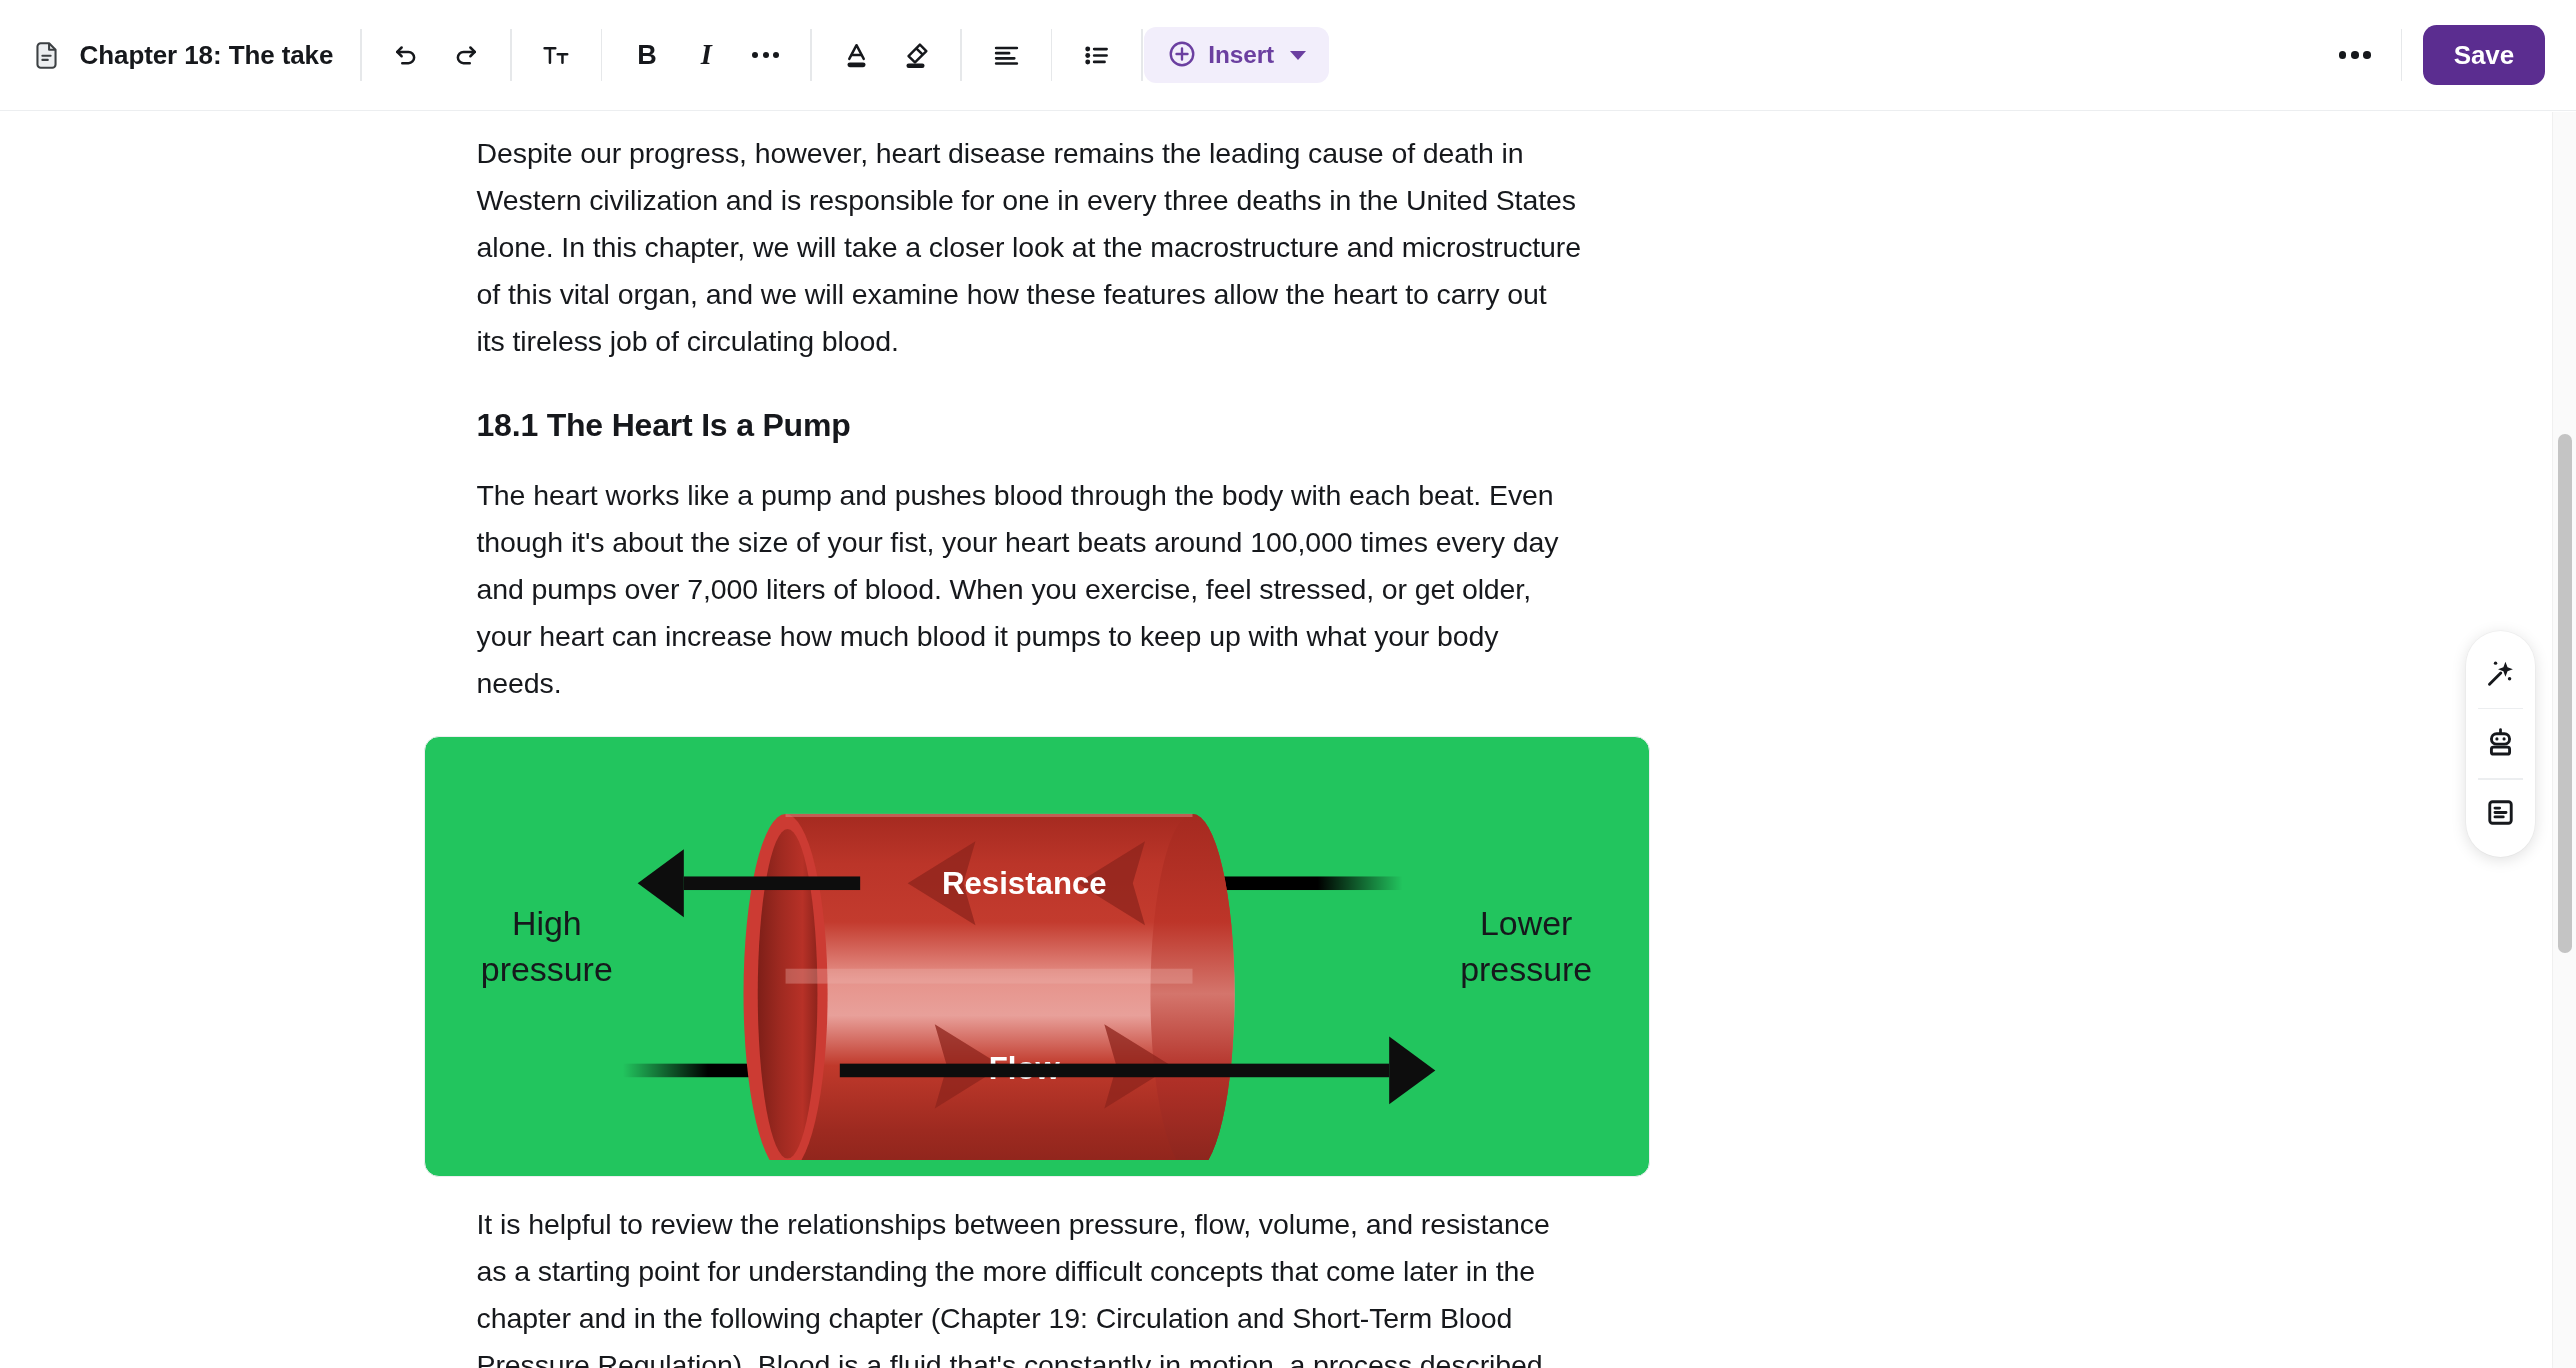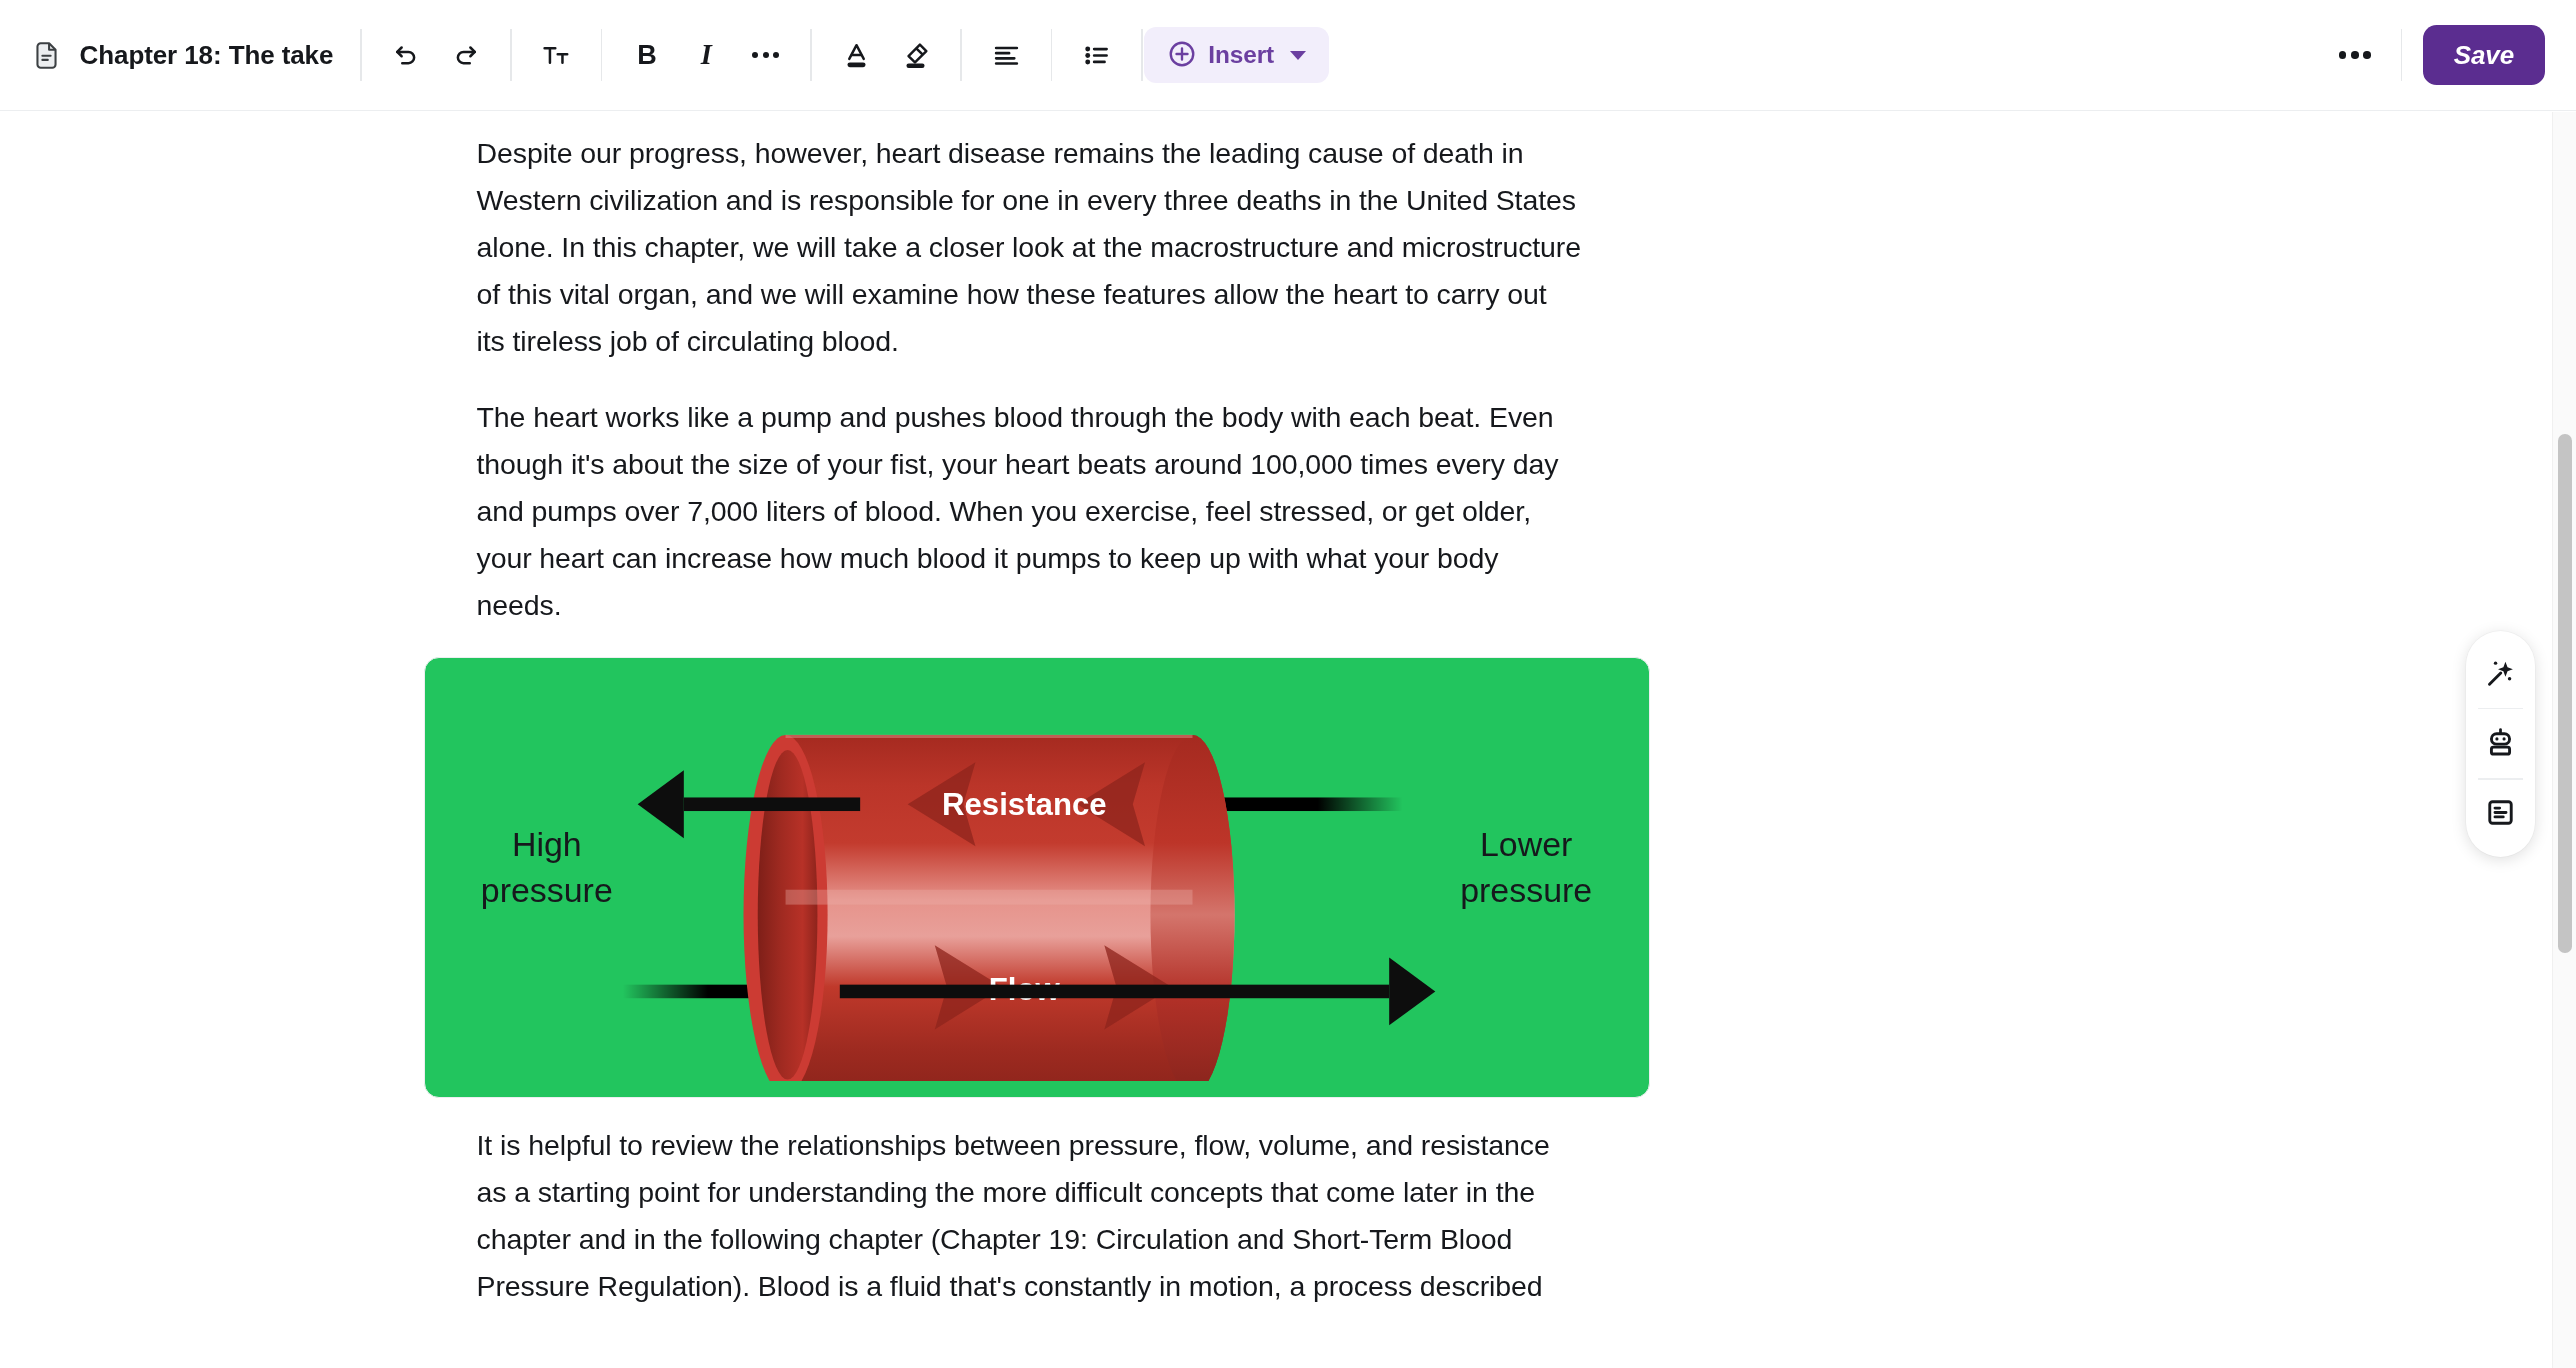--- a/index.html
+++ b/index.html
@@ -141,21 +141,20 @@
     border: none;
     border-radius: 13.6px;
     height: 60px;
     padding: 0 31px;
     font-size: 26px;
     font-weight: 600;
     font-family: "Liberation Sans", sans-serif;
     cursor: pointer;
     margin-left: 20.3px;
     letter-spacing: -0.1px;
-    font-style: italic;
   }
 
   
   .doc-scroll {
     position: absolute;
     top: 111px; left: 0;
     width: 2059px;
     height: 1258px;
     overflow: hidden;
     background: #ffffff;
@@ -391,20 +390,21 @@
   <div class="tb-sep"></div>
 
   <button class="save-btn">Save</button>
 </div>
 
 <div class="doc-scroll">
   <div class="doc-page">
 
     <p class="para">Despite our progress, however, heart disease remains the leading cause of death in Western civilization and is responsible for one in every three deaths in the United States alone. In this chapter, we will take a closer look at the macrostructure and microstructure of this vital organ, and we will examine how these features allow the heart to carry out its tireless job of circulating blood.</p>
 
+    <h2 class="section-heading">18.1 The Heart Is a Pump</h2>
 
     <p class="para">The heart works like a pump and pushes blood through the body with each beat. Even though it's about the size of your fist, your heart beats around 100,000 times every day and pumps over 7,000 liters of blood. When you exercise, feel stressed, or get older, your heart can increase how much blood it pumps to keep up with what your body needs.</p>
 
     <div class="figure-block">
       <svg width="1153" height="407" viewBox="0 0 1700 600">
         <defs>
           <linearGradient id="bodyGrad" x1="0" y1="0" x2="0" y2="1">
             <stop offset="0%" stop-color="#a52a20"></stop>
             <stop offset="14%" stop-color="#bb3529"></stop>
             <stop offset="30%" stop-color="#c33b2e"></stop>

